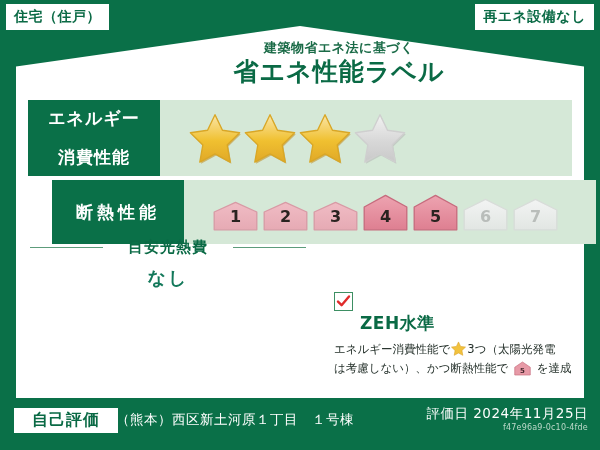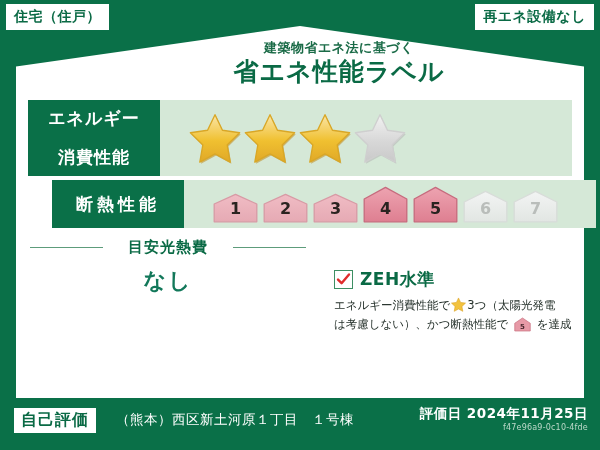--- a/index.html
+++ b/index.html
@@ -86,21 +86,21 @@
 
   
   .perf-row {
     position: absolute;
     left: 12px;
     width: 544px;
     display: flex;
     align-items: stretch;
   }
   #row-energy { top: 12px;  height: 76px; }
-  #row-insul  { top: 92px;  height: 48px; padding-left: 24px; }
+  #row-insul  { top: 92px;  height: 64px; padding-left: 24px; }
 
   .perf-key {
     width: 132px;
     background: #0a7048;
     color: #ffffff;
     font-weight: bold;
     font-size: 17px;
     letter-spacing: 1px;
     display: flex;
     flex-direction: column;
@@ -168,21 +168,21 @@
     letter-spacing: 1px;
     white-space: nowrap;
   }
   .cost-value {
     position: absolute;
     left: 14px;
     top: 178px;
     width: 276px;
     text-align: center;
     color: #12785a;
-    font-size: 22px;
+    font-size: 18px;
     font-weight: bold;
     letter-spacing: 2px;
   }
 
   
   .zeh-block {
     position: absolute;
     left: 318px;
     top: 180px;
     width: 242px;
@@ -200,20 +200,21 @@
     box-sizing: border-box;
     position: relative;
     flex: none;
   }
   .zeh-check svg { position: absolute; left: 1px; top: 1px; }
   .zeh-title {
     color: #0a6a45;
     font-weight: bold;
     font-size: 17px;
     letter-spacing: 0.5px;
+    margin-top: 44px;
   }
   .zeh-desc {
     margin-top: 5px;
     color: #24302a;
     font-size: 11.5px;
     line-height: 19px;
     letter-spacing: 0px;
   }
   .inline-star { vertical-align: -3px; margin: 0 1px; }
   .inline-house { vertical-align: -4px; margin: 0 2px; }
@@ -228,38 +229,38 @@
   }
   .self-badge {
     position: absolute;
     left: 14px;
     top: 10px;
     background: #ffffff;
     color: #0a6a45;
     font-weight: bold;
     font-size: 16px;
     letter-spacing: 1px;
-    padding: 2px 7px;
+    padding: 2px 18px;
   }
   .address {
     position: absolute;
     left: 96px;
     top: 13px;
     color: #ffffff;
     font-size: 13.5px;
     letter-spacing: 0.5px;
     padding-left: 20px;
   }
   .eval-date {
     position: absolute;
     right: 12px;
     top: 7px;
     color: #ffffff;
     font-size: 13.5px;
-    font-weight: bold;
+    font-weight: normal;
     letter-spacing: 0.5px;
     text-align: right;
   }
   .eval-id {
     position: absolute;
     right: 12px;
     top: 25px;
     color: #bcd9c9;
     font-size: 8px;
     letter-spacing: 0.2px;

